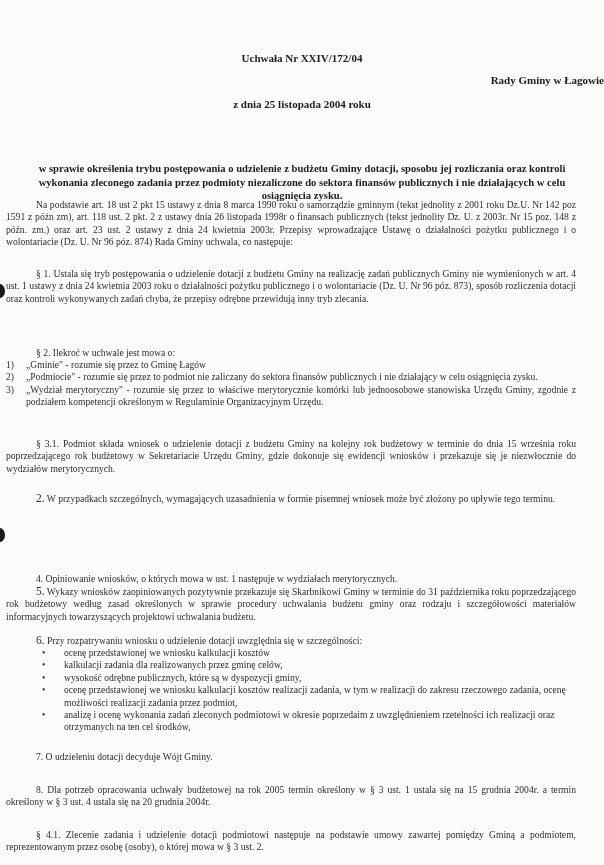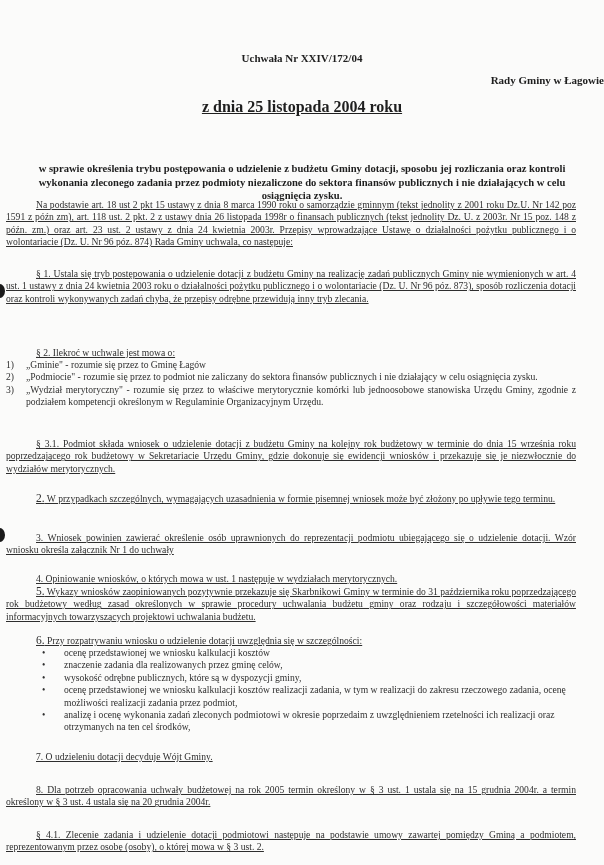--- a/index.html
+++ b/index.html
@@ -7,30 +7,30 @@
       width: 604px; height: 865px; overflow: hidden;
       background: #fbfbfa;
       font-family: "Liberation Serif", "DejaVu Serif", serif;
       color: #2a2a2a;
       position: relative;
     }
     .page { position: absolute; left: 0; top: 0; width: 596px; height: 865px; }
     .title-block { position: absolute; left: 0; width: 604px; text-align: center; font-weight: bold; color: #1e1e1e; }
     .t1 { top: 52px; font-size: 11px; }
     .t2 { top: 74px; font-size: 11px; text-align: right; }
-    .t3 { top: 98px; font-size: 16px; text-decoration: underline; }
+    .t3 { top: 98px; font-size: 11px; }
     .subject {
       position: absolute; top: 126px; left: 14px; width: 576px;
       text-align: center; font-weight: bold; font-size: 10.6px; line-height: 13.5px; color: #1e1e1e; margin-top: 36px;
     }
     .body-text {
       position: absolute; left: 6px; width: 570px;
       font-size: 9.6px; line-height: 12.4px; text-align: justify; color: #2e2e2e;
     }
-    .indent { text-indent: 30px; text-decoration: underline; }
+    .indent { text-indent: 30px; }
     .p-basis { top: 199px; }
     .p-s1 { top: 268px; }
     .p-s2 { top: 347px; }
     .num-list { position: absolute; left: 6px; width: 570px; font-size: 9.6px; line-height: 12.4px; color: #2e2e2e; }
     .num-item { display: flex; }
     .num-item .n { width: 20px; flex: 0 0 20px; }
     .num-item .txt { flex: 1; text-align: justify; }
     .list-2 { top: 359px; }
     .p-s3-1 { top: 438px; }
     .p-s3-2 { top: 492px; }
@@ -78,33 +78,32 @@
       <span class="txt">„Podmiocie" - rozumie się przez to podmiot nie zaliczany do sektora finansów publicznych i nie działający w celu osiągnięcia zysku.</span>
     </div>
     <div class="num-item">
       <span class="n">3)</span>
       <span class="txt">„Wydział merytoryczny" - rozumie się przez to właściwe merytorycznie komórki lub jednoosobowe stanowiska Urzędu Gminy, zgodnie z podziałem kompetencji określonym w Regulaminie Organizacyjnym Urzędu.</span>
     </div>
   </div>
 
   <div class="body-text indent p-s3-1">§ 3.1. Podmiot składa wniosek o udzielenie dotacji z budżetu Gminy na kolejny rok budżetowy w terminie do dnia 15 września roku poprzedzającego rok budżetowy w Sekretariacie Urzędu Gminy, gdzie dokonuje się ewidencji wniosków i przekazuje się je niezwłocznie do wydziałów merytorycznych.</div>
   <div class="body-text indent p-s3-2"><span class="big-num">2.</span><span> W przypadkach szczególnych, wymagających uzasadnienia w formie pisemnej wniosek może być złożony po upływie tego terminu.</span></div>
-  <div class="body-text indent p-s3-3">3. Wniosek powinien zawierać określenie osób uprawnionych do reprezentacji podmiotu ubiegającego się o udzielenie dotacji. Wzór wniosku określa załącznik Nr 1 do uchwały</div>
   <div class="body-text indent p-s3-4">4. Opiniowanie wniosków, o których mowa w ust. 1 następuje w wydziałach merytorycznych.</div>
   <div class="body-text indent p-s3-5"><span class="big-num">5.</span><span> Wykazy wniosków zaopiniowanych pozytywnie przekazuje się Skarbnikowi Gminy w terminie do 31 października roku poprzedzającego rok budżetowy według zasad określonych w sprawie procedury uchwalania budżetu gminy oraz rodzaju i szczegółowości materiałów informacyjnych towarzyszących projektowi uchwalania budżetu.</span></div>
   <div class="body-text indent p-s3-6"><span class="big-num">6.</span><span> Przy rozpatrywaniu wniosku o udzielenie dotacji uwzględnia się w szczególności:</span></div>
 
   <div class="bullets">
     <div class="bullet-item">
       <span class="dot">•</span>
       <span class="txt">ocenę przedstawionej we wniosku kalkulacji kosztów</span>
     </div>
     <div class="bullet-item">
       <span class="dot">•</span>
-      <span class="txt">znaczenie zadania dla realizowanych przez gminę celów,</span>
+      <span class="txt">kalkulacji zadania dla realizowanych przez gminę celów,</span>
     </div>
     <div class="bullet-item">
       <span class="dot">•</span>
       <span class="txt">wysokość odrębne publicznych, które są w dyspozycji gminy,</span>
     </div>
     <div class="bullet-item">
       <span class="dot">•</span>
       <span class="txt">ocenę przedstawionej we wniosku kalkulacji kosztów realizacji zadania, w tym w realizacji do zakresu rzeczowego zadania, ocenę możliwości realizacji zadania przez podmiot,</span>
     </div>
     <div class="bullet-item">

